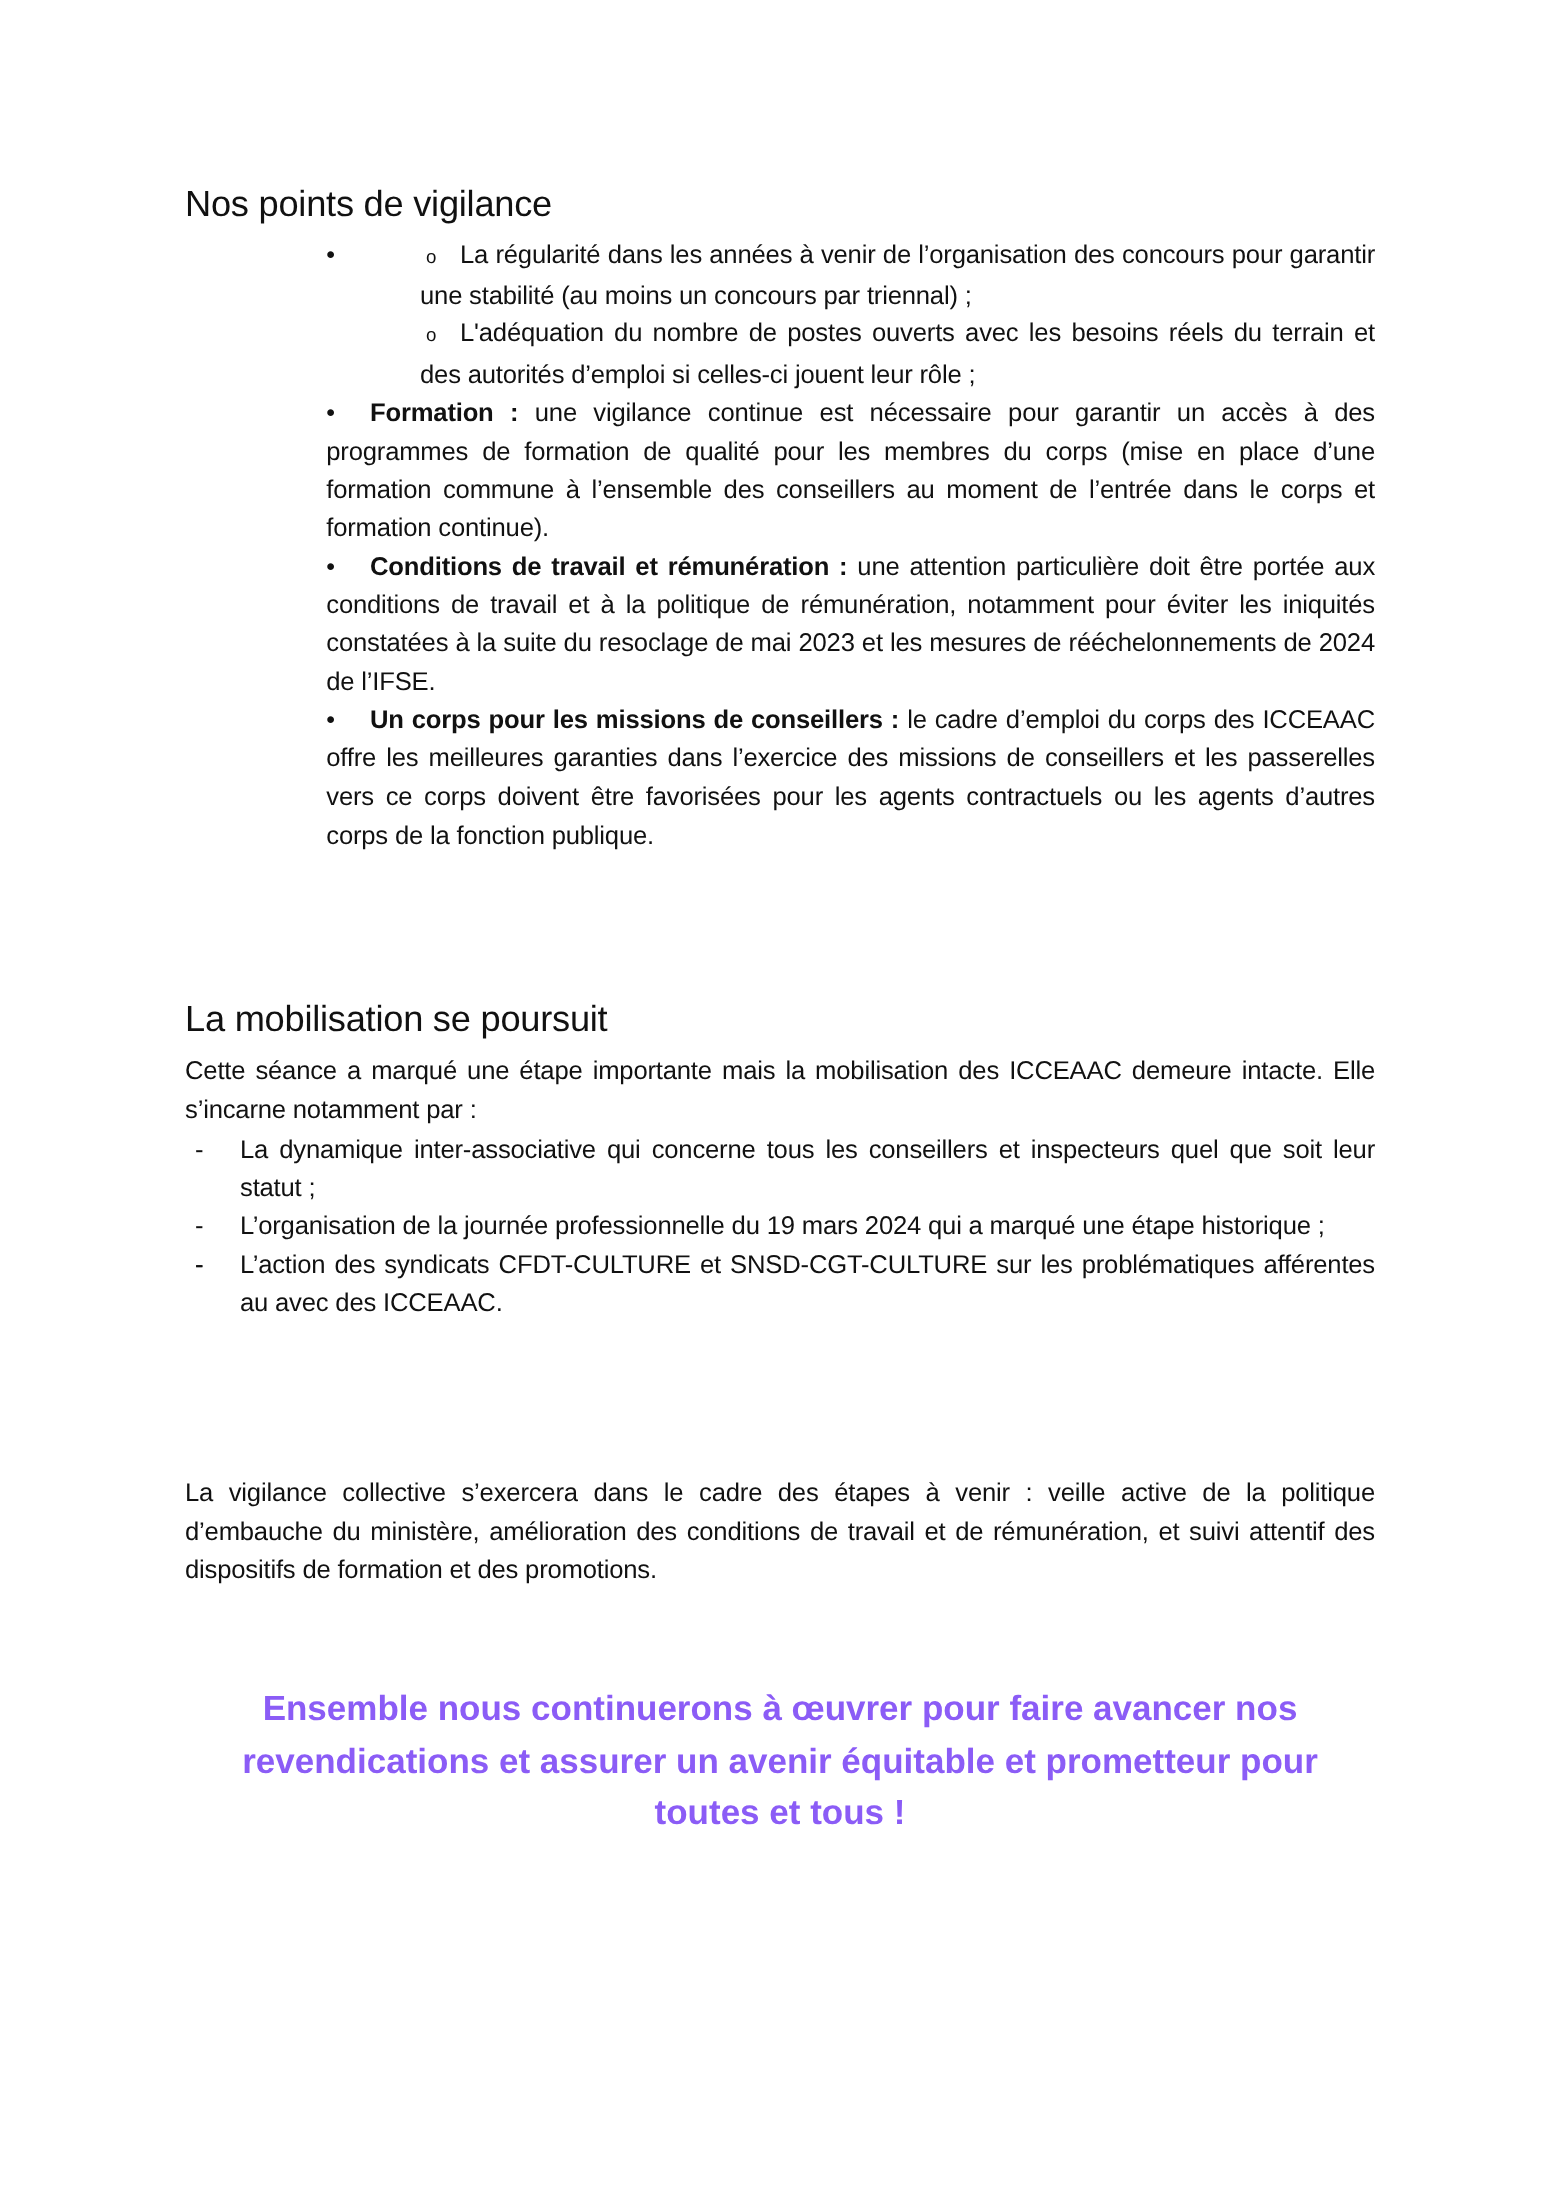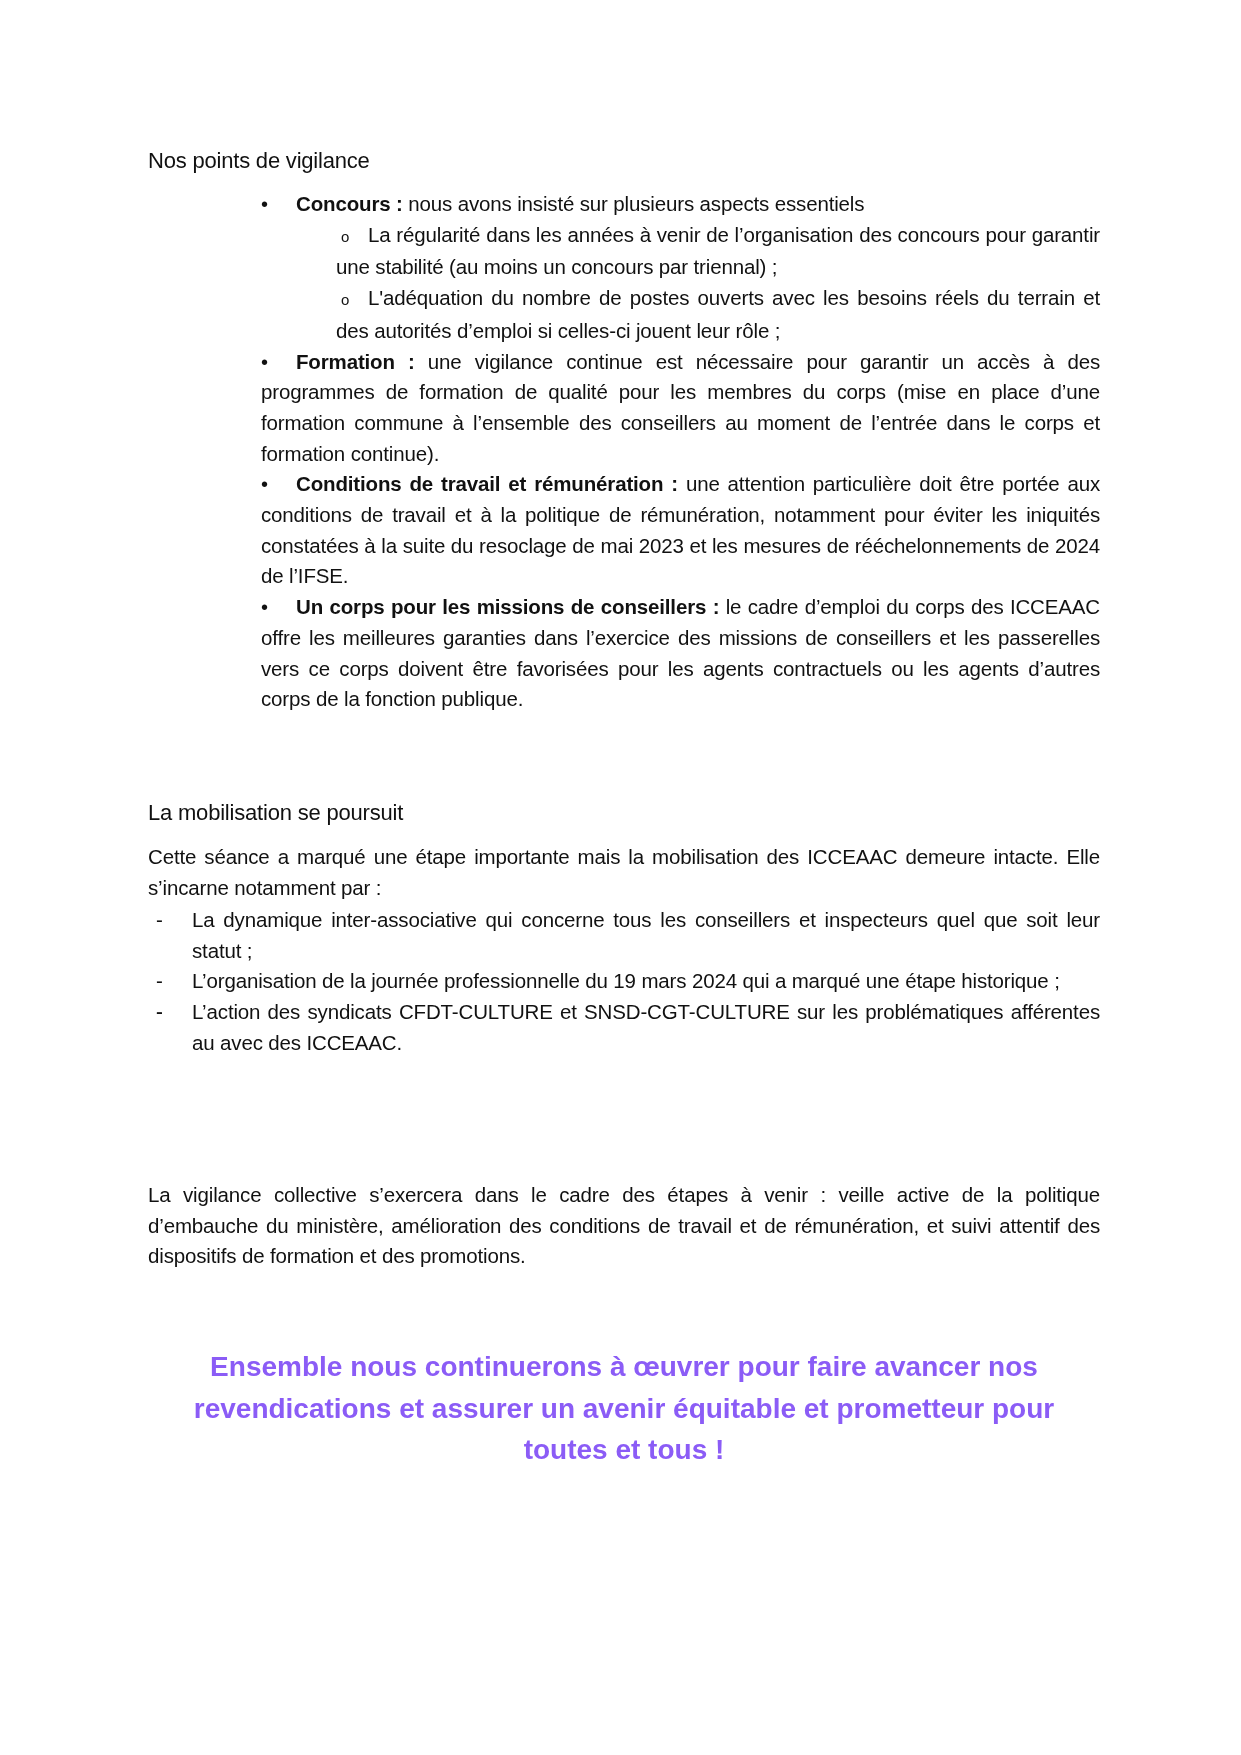--- a/index.html
+++ b/index.html
@@ -1,19 +1,19 @@
 <!DOCTYPE html>
 <html><head>
 <meta charset="utf-8">
 <style>
   html, body { margin: 0; padding: 0; background: #ffffff; }
   body { width: 1241px; height: 1755px; position: relative; overflow: hidden;
          font-family: "Liberation Sans", "DejaVu Sans", sans-serif; color: #111; }
   .page { position: absolute; left: 148px; top: 0; width: 952px; }
-  .h { position: absolute; left: 0; font-size: 22px; font-weight: normal; margin: 0; color: #111; letter-spacing: -0.2px; }
+  .h { position: absolute; left: 0; font-size: 29px; font-weight: normal; margin: 0; color: #111; letter-spacing: -0.2px; }
   .p { font-size: 20.5px; line-height: 30.7px; text-align: justify; margin: 0; letter-spacing: -0.15px; }
   .bullets { position: absolute; left: 113px; width: 839px; top: 189px; }
   .bullet { position: relative; margin: 0; }
   .bullet .dot { position: absolute; left: 0; top: 0; font-size: 20px; line-height: 30.7px; }
   .bullet .first { text-indent: 35px; }
   .bullet b { font-weight: bold; }
   .subs { margin-left: 75px; }
   .sub { position: relative; }
   .sub .circ { font-size: 15px; margin-right: 14px; display: inline-block; width: 18px; text-align: center; }
   .dash-list { position: absolute; left: 0; width: 952px; top: 905px; }
@@ -26,21 +26,20 @@
 <body>
 
 <div class="page">
 
   <h2 class="h" style="top:148px;">Nos points de vigilance</h2>
 
   <div class="bullets">
 
     <div class="bullet">
       <span class="dot">•</span>
-      <p class="p first"><b>Concours :</b><span> nous avons insisté sur plusieurs aspects essentiels</span></p>
       <div class="subs">
         <p class="p sub"><span class="circ">o</span><span>La régularité dans les années à venir de l’organisation des concours pour garantir une stabilité (au moins un concours par triennal) ;</span></p>
         <p class="p sub"><span class="circ">o</span><span>L'adéquation du nombre de postes ouverts avec les besoins réels du terrain et des autorités d’emploi si celles-ci jouent leur rôle ;</span></p>
       </div>
     </div>
 
     <div class="bullet">
       <span class="dot">•</span>
       <p class="p first"><b>Formation :</b><span> une vigilance continue est nécessaire pour garantir un accès à des programmes de formation de qualité pour les membres du corps (mise en place d’une formation commune à l’ensemble des conseillers au moment de l’entrée dans le corps et formation continue).</span></p>
     </div>

